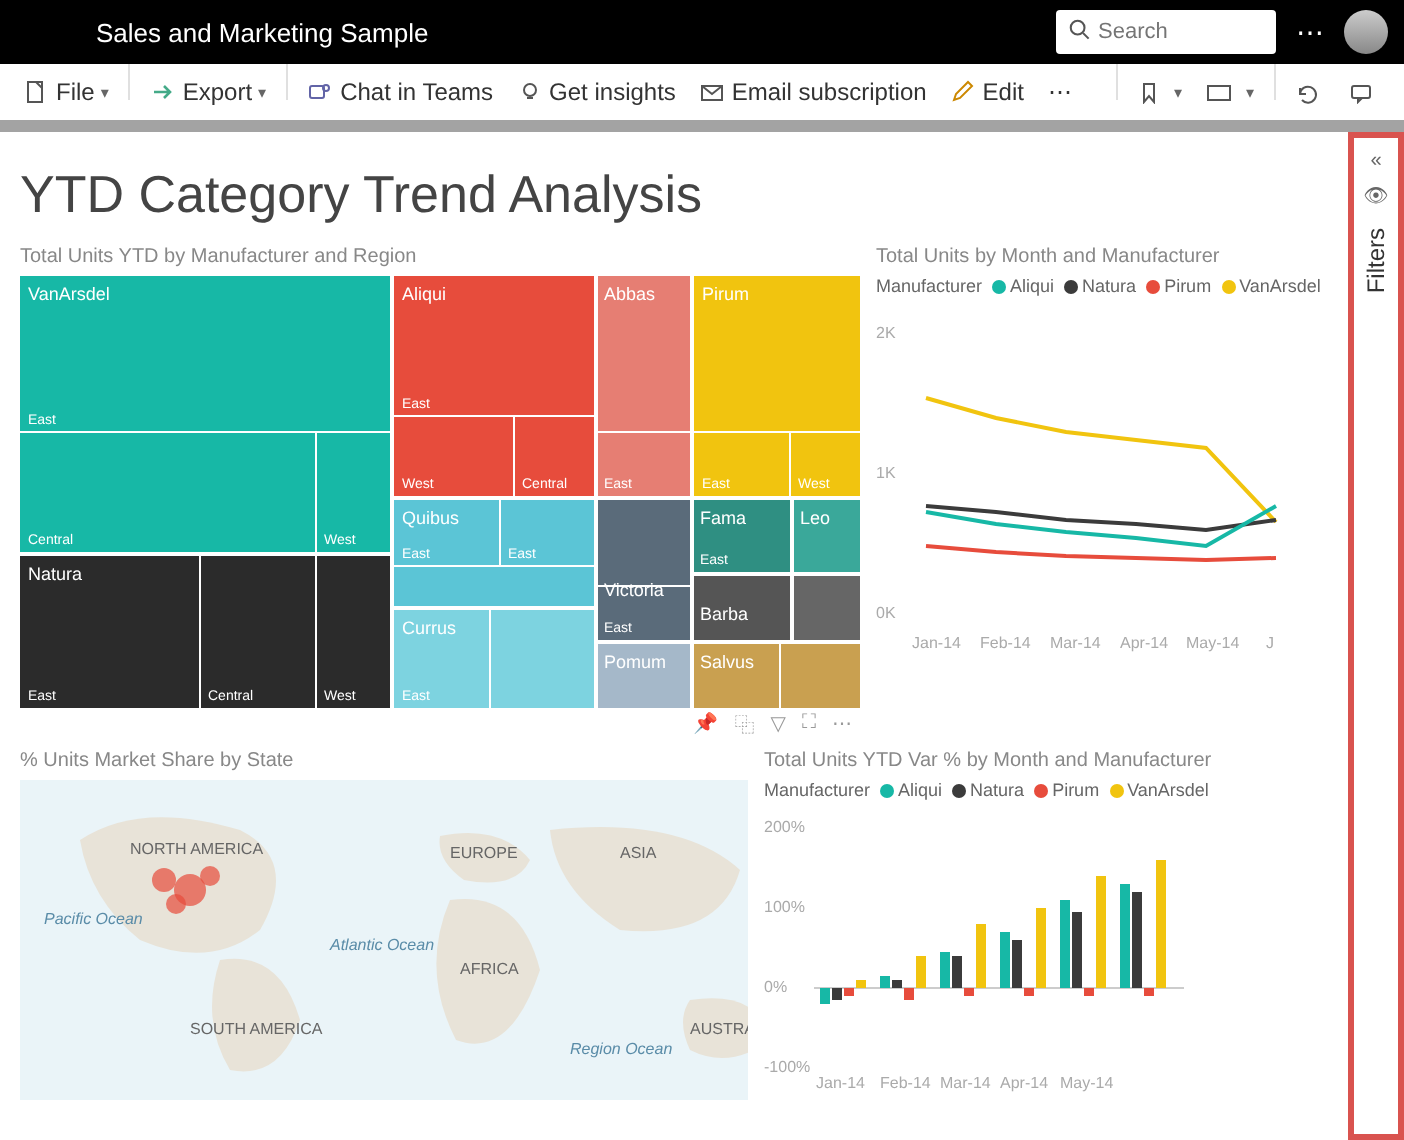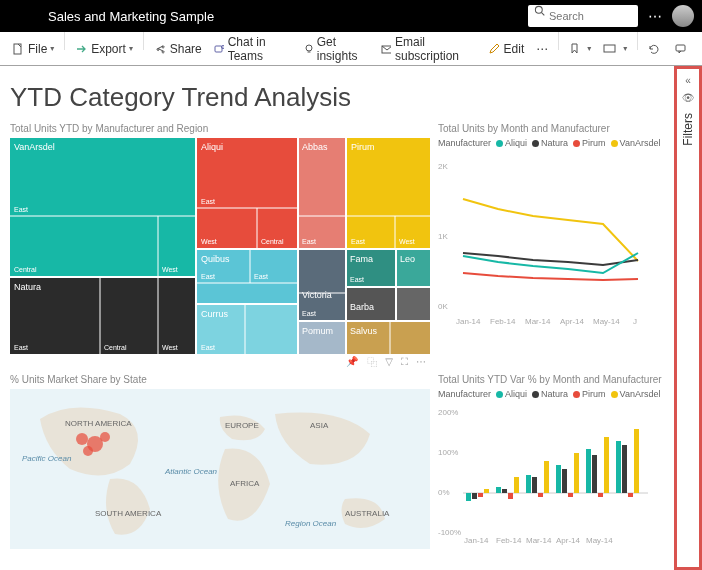--- a/index.html
+++ b/index.html
@@ -1,43 +1,43 @@
 <!DOCTYPE html>
 <html><head>
 <meta charset="utf-8">
 <style>
 *{box-sizing:border-box;margin:0;padding:0;font-family:'Segoe UI',Arial,sans-serif}
 body{width:702px;height:570px;overflow:hidden;background:#fff}
 .topbar{height:32px;background:#000;display:flex;align-items:center;padding:0 8px;color:#fff}
 .topbar-title{font-size:13px;margin-left:40px;flex:1}
-.search-box{background:#fff;height:22px;width:110px;display:flex;padding:0 6px;border-radius:2px}
+.search-box{background:#fff;height:22px;width:110px;display:flex;align-items:center;padding:0 6px;border-radius:2px}
 .search-box input{border:none;outline:none;font-size:11px;width:80px;margin-left:4px}
 .search-icon{color:#555;font-size:12px}
 .more-icon{color:#fff;font-size:14px;margin:0 10px}
 .avatar{width:22px;height:22px;border-radius:50%;background:linear-gradient(#ccc,#888)}
-.toolbar{height:34px;border-bottom:1px solid #a3a3a3;display:flex;align-items:flex-start;padding:0 6px;font-size:12px;color:#333}
+.toolbar{height:34px;border-bottom:6px solid #a3a3a3;display:flex;align-items:flex-start;padding:0 6px;font-size:12px;color:#333}
 .tb-item{display:flex;align-items:center;padding:0 6px;height:100%;cursor:pointer}
 .tb-item svg,.tb-item .ic{margin-right:4px}
 .tb-sep{width:1px;height:18px;background:#e0e0e0;margin:0 4px}
 .tb-spacer{flex:1}
 .caret{font-size:8px;margin-left:3px;color:#666}
 .canvas{display:flex;height:504px}
 .report{flex:1;padding:8px 4px 4px 10px;overflow:hidden}
 .page-title{font-size:26px;font-weight:300;color:#444;padding:8px 18px 10px 0}
 .row{display:flex;gap:8px}
 .vis-title{font-size:10px;color:#888;margin-bottom:4px}
 .treemap{width:420px}
 .tm-svg{display:block}
 .tm-text{font-size:9px;fill:#fff}
 .tm-text-s{font-size:7px;fill:#fff}
 .linechart{flex:1}
 .legend{font-size:9px;color:#666;display:flex;flex-wrap:wrap;gap:2px 5px;margin-bottom:6px}
 .legend .dot{width:7px;height:7px;border-radius:50%;display:inline-block;margin-right:2px;vertical-align:middle}
 .axis-lbl{font-size:8px;fill:#aaa}
-.map{width:420px;height:170px;position:relative}
+.map{width:364px;height:170px;position:relative}
 .map-bg{width:100%;height:160px;background:#eaf4f8;position:relative;overflow:hidden}
 .continent{position:absolute;font-size:8px;color:#666;font-weight:normal}
 .ocean{position:absolute;font-size:8px;color:#5a8ca8;font-style:italic}
 .barchart{flex:1}
 .vis-toolbar{display:flex;justify-content:flex-end;gap:8px;padding:2px 4px;font-size:10px;color:#999}
 .vis-toolbar span{cursor:pointer}
 .filters-pane{width:28px;border-left:3px solid #d9534f;border-right:3px solid #d9534f;border-top:3px solid #d9534f;border-bottom:3px solid #d9534f;display:flex;flex-direction:column;align-items:center;padding-top:6px}
 .filters-pane .collapse-ic{font-size:10px;color:#666;margin-bottom:6px}
 .filters-pane .eye-ic{font-size:10px;color:#666;margin-bottom:10px}
 .filters-label{writing-mode:vertical-rl;font-size:12px;color:#333;transform:rotate(180deg)}
@@ -71,26 +71,20 @@
   </div>
   <div class="tb-sep"></div>
   <div class="tb-item">
     <svg width="12" height="12">
         <path d="M2 6 L10 6 M7 3 L10 6 L7 9" stroke="#4a8" fill="none" stroke-width="1.3"></path>
       </svg>
     <span>Export</span>
       <span class="caret">▾</span>
   </div>
   <div class="tb-sep"></div>
-  <div class="tb-item">
-    <svg width="12" height="12">
-        <path d="M9 3 L4 5.5 L9 8 M9 3a1 1 0 1 0 .1 0 M4 5.5a1 1 0 1 0 .1 0 M9 8a1 1 0 1 0 .1 0" stroke="#555" fill="none"></path>
-      </svg>
-    <span>Share</span>
-  </div>
   <div class="tb-item">
     <svg width="12" height="12">
         <rect x="1" y="3" width="7" height="6" rx="1" stroke="#6264a7" fill="none"></rect>
         <circle cx="9" cy="4" r="1.5" stroke="#6264a7" fill="none"></circle>
       </svg>
     <span>Chat in Teams</span>
   </div>
   <div class="tb-item">
     <svg width="12" height="12">
         <circle cx="6" cy="5" r="3" stroke="#555" fill="none"></circle>

